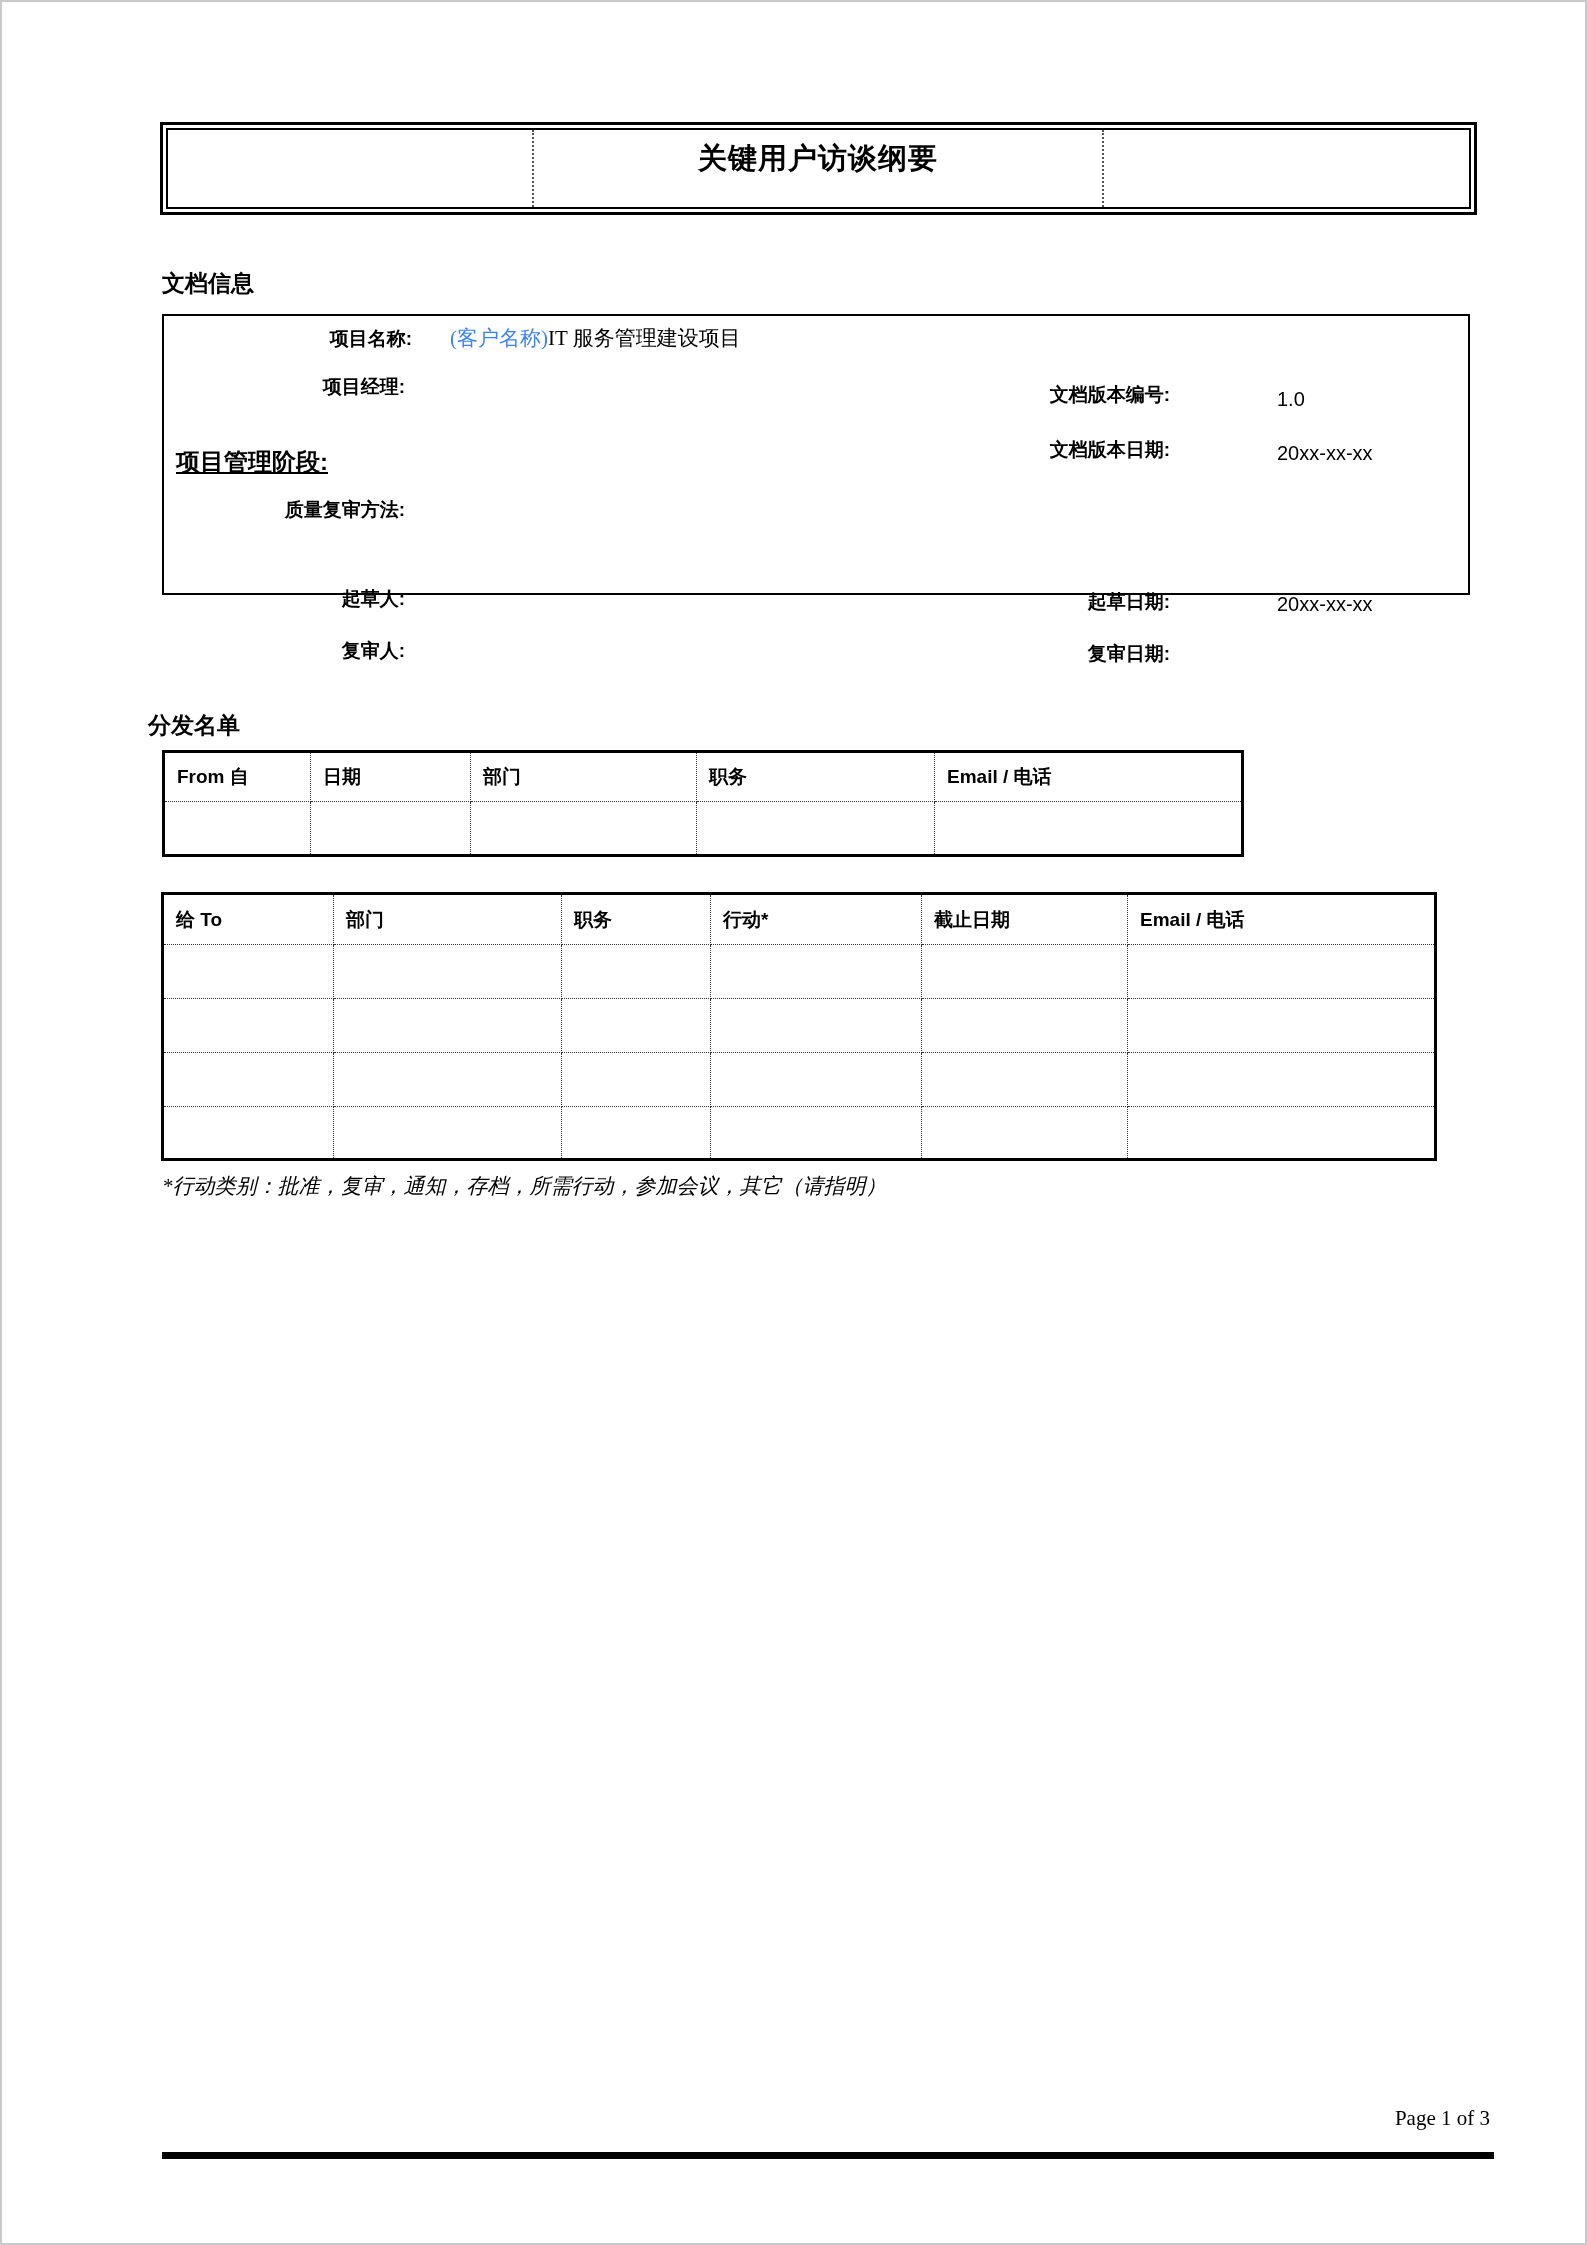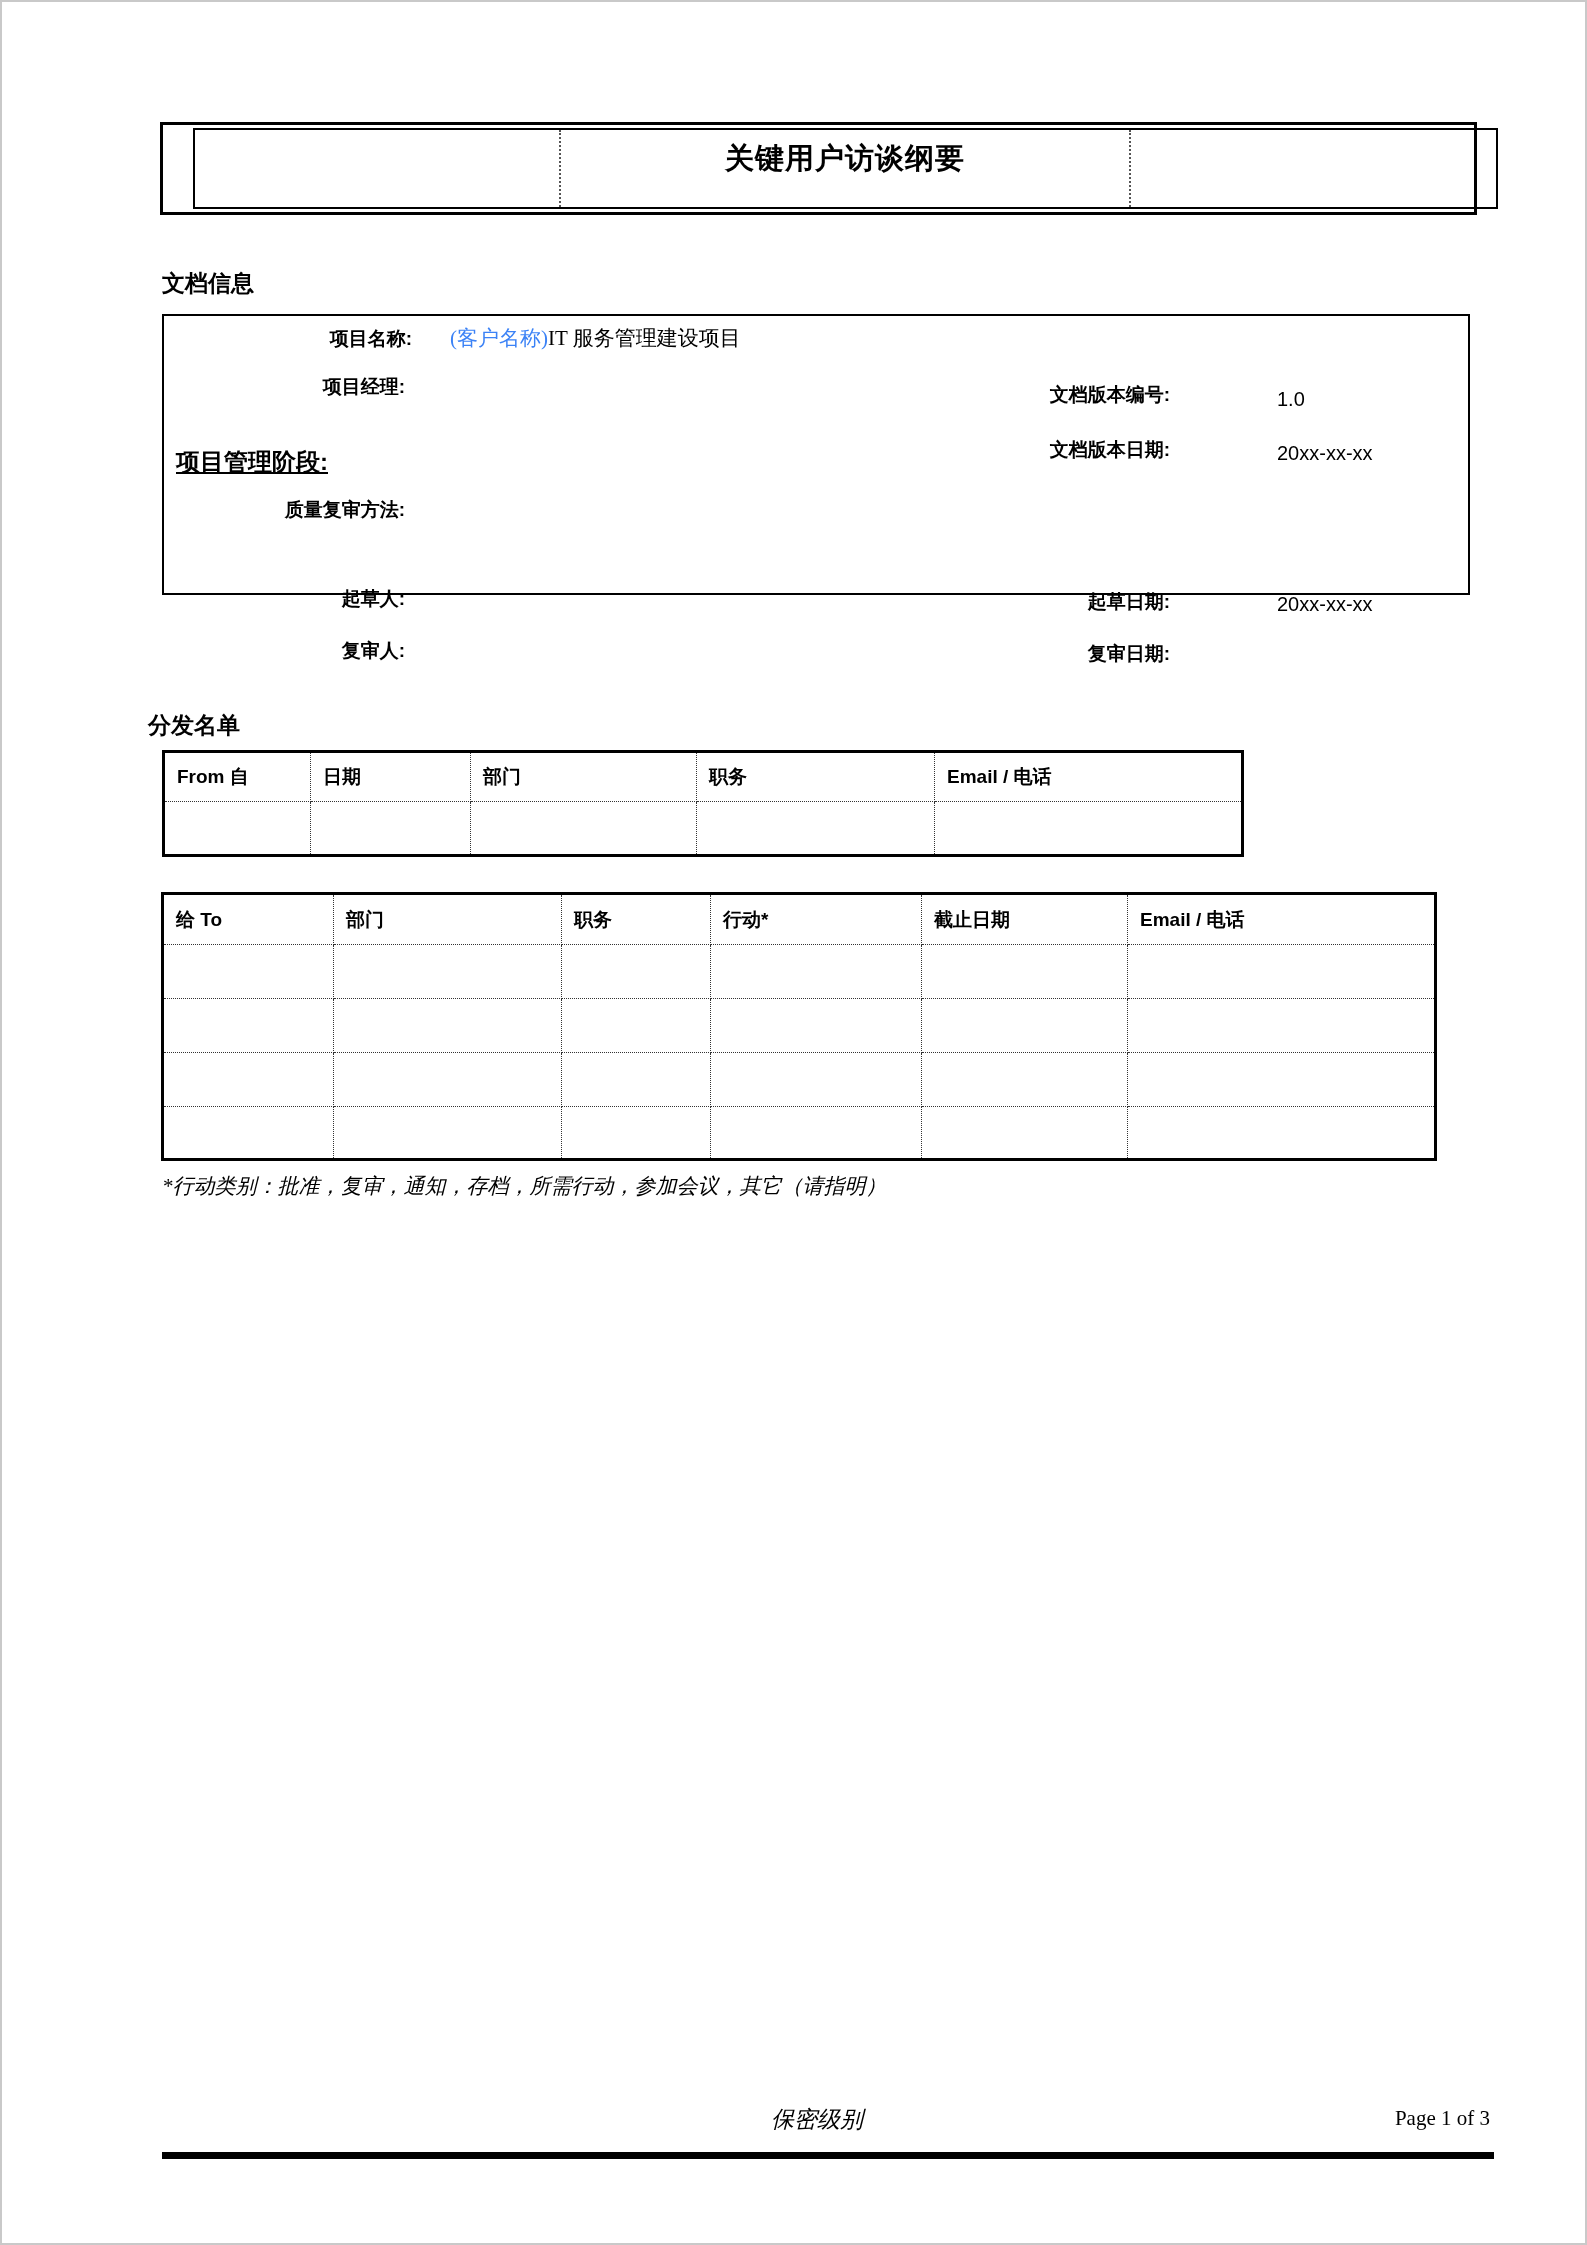--- a/index.html
+++ b/index.html
@@ -13,21 +13,21 @@
     color:#000;
     overflow:hidden;
   }
   
   .hdr-box{
     position:absolute;left:158px;top:120px;width:1317px;height:93px;
     border:3px solid #000;padding:3px;box-sizing:border-box;
   }
   .hdr-inner{
     width:100%;height:100%;border:2px solid #000;box-sizing:border-box;
-    display:flex;flex-direction:row;align-items:stretch;margin-left:27px;
+    display:flex;flex-direction:row;align-items:stretch;
   }
   .hdr-cell-left{width:364px;}
   .hdr-cell-mid{
     width:572px;border-left:2px dotted #555;border-right:2px dotted #555;
     display:flex;justify-content:center;align-items:flex-start;
     padding-top:9px;box-sizing:border-box;
   }
   .hdr-cell-right{flex:1;}
   .hdr-title{font-size:29px;font-weight:700;letter-spacing:1px;white-space:nowrap;}
   
@@ -178,17 +178,16 @@
     <div class="cell empty lastrow"></div>
     <div class="cell empty lastrow"></div>
     <div class="cell empty lastrow"></div>
     <div class="cell empty lastrow"></div>
     <div class="cell empty lastrow"></div>
     <div class="cell empty lastrow lastcol"></div>
   </div>
 
   <div class="footnote">*行动类别：批准，复审，通知，存档，所需行动，参加会议，其它（请指明）</div>
 
-  <div class="footer-conf">保密级别</div>
   <div class="footer-page">Page 1 of 3</div>
   <div class="footer-rule"></div>
 
 </div>
 
 </body></html>

